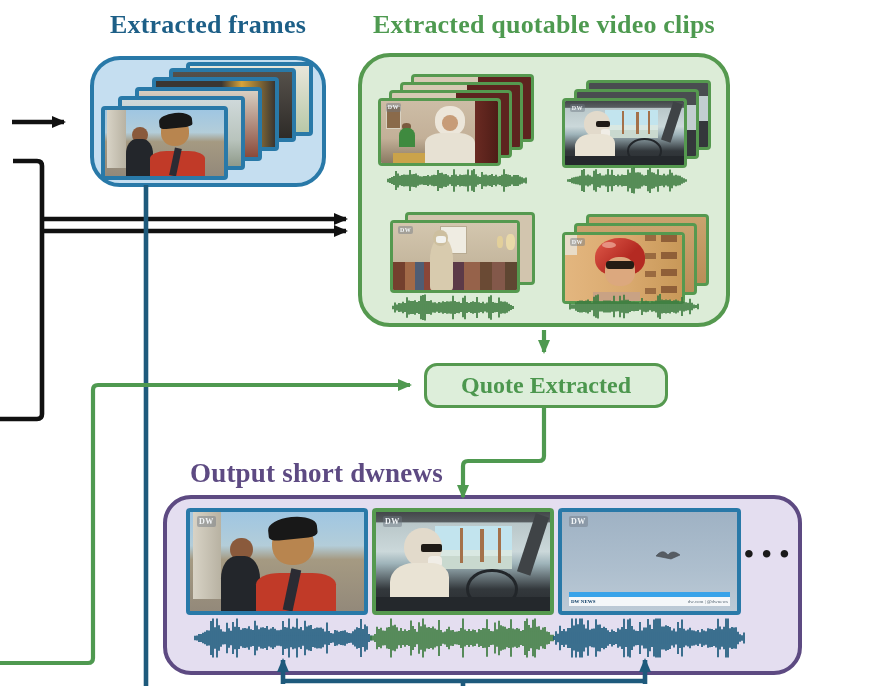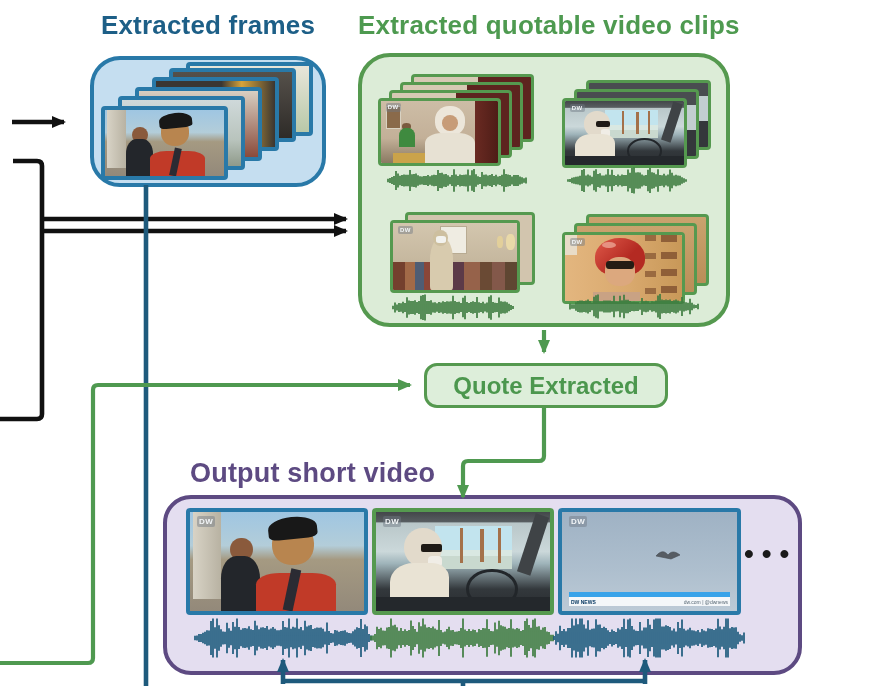--- a/index.html
+++ b/index.html
@@ -1,17 +1,17 @@
 <!DOCTYPE html>
 <html><head>
 <meta charset="utf-8">
 <style>
   html,body{margin:0;padding:0;background:#fff;}
   .canvas{position:relative;width:892px;height:686px;overflow:hidden;background:#ffffff;
-          font-family:Liberation Sans, sans-serif;}
+          font-family:Liberation Serif, serif;}
   .title{position:absolute;font-weight:700;font-size:26px;white-space:nowrap;letter-spacing:.2px;}
   .t-frames{left:90px;top:10px;width:236px;text-align:center;color:#1d5f87;}
   .t-clips{left:358px;top:10px;width:372px;text-align:center;color:#4e9a50;}
   .t-output{left:190px;top:458px;color:#5d4a82;font-size:27px;}
   .panel{position:absolute;box-sizing:border-box;}
   .blue-panel{left:90px;top:56px;width:236px;height:131px;background:#c5def0;border:4px solid #2979a8;border-radius:30px;}
   .green-panel{left:358px;top:53px;width:372px;height:274px;background:#dcecd7;border:4px solid #55994f;border-radius:32px;}
   .purple-panel{left:163px;top:495px;width:639px;height:180px;background:#e4def0;border:4.5px solid #5d4a82;border-radius:28px;}
   .qr-box{position:absolute;left:424px;top:363px;width:244px;height:45px;box-sizing:border-box;
           background:#ddeeda;border:3.5px solid #55994f;border-radius:13px;
@@ -44,21 +44,21 @@
   .bf-mask{background:#d2c5ae;}
   .bf-helmet{background:linear-gradient(180deg,#caa36e,#b98e58);}
 </style>
 </head>
 <body>
 
 <div class="canvas">
 
   <div class="title t-frames">Extracted frames</div>
   <div class="title t-clips">Extracted quotable video clips</div>
-  <div class="title t-output">Output short video</div>
+  <div class="title t-output">Output short dwnews</div>
 
   <div class="panel blue-panel"></div>
   <div class="vframe bf-e5" style="left:186px;top:62px;width:127px;height:74px;"></div>
   <div class="vframe bf-e4" style="left:169px;top:68px;width:127px;height:74px;"></div>
   <div class="vframe bf-e3" style="left:152px;top:77px;width:127px;height:74px;"></div>
   <div class="vframe bf-e2" style="left:135px;top:87px;width:127px;height:74px;"></div>
   <div class="vframe bf-e1" style="left:118px;top:96px;width:127px;height:74px;"></div>
   <div class="vframe" style="left:101px;top:106px;width:127px;height:74px;">
     <div class="scene" style="background:linear-gradient(180deg,#9fc6e2 0%,#b3cdd9 34%,#a59a82 48%,#93897a 100%);">
       <i style="left:2%;top:0;width:16%;height:88%;background:linear-gradient(90deg,#d8d3c6,#b8b2a2);"></i>

